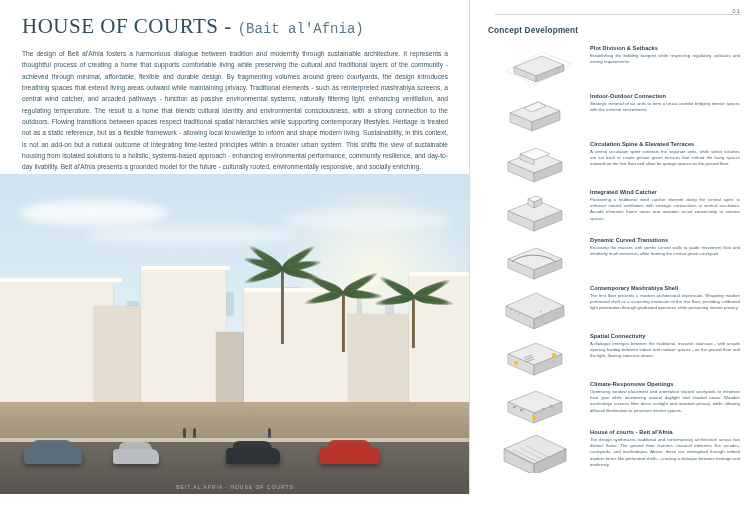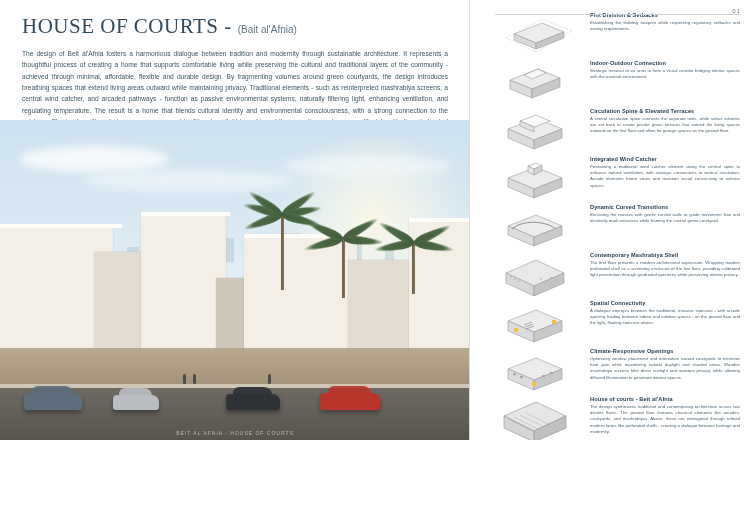--- a/index.html
+++ b/index.html
@@ -8,21 +8,21 @@
     width: 750px; height: 530px;
     background: #ffffff;
     font-family: "Liberation Sans", sans-serif;
     overflow: hidden;
     position: relative;
   }
   .board { position: relative; width: 750px; height: 530px; display: flex; }
 
   
   .left {
-    width: 470px; height: 440px;
+    width: 470px; height: 494px;
     position: relative;
     background: #ffffff;
     padding: 0;
   }
   .title-row {
     padding: 14px 18px 0 22px;
     display: flex; align-items: baseline; gap: 6px;
     white-space: nowrap;
   }
   .title-main {
@@ -30,23 +30,23 @@
     letter-spacing: 0.5px;
     color: #2f4a5c;
     font-family: "Liberation Serif", serif;
   }
   .title-ar {
     font-size: 20px;
     color: #2f4a5c;
     font-family: "DejaVu Sans", sans-serif;
   }
   .title-sub {
-    font-size: 10px;
+    font-size: 14px;
     color: #5d7684;
-    font-family: Liberation Sans, sans-serif;
+    font-family: Liberation Mono, monospace;
   }
   .blurb {
     margin: 9px 22px 0 22px;
     font-size: 6.6px;
     line-height: 1.72;
     text-align: justify;
     color: #3c5665;
     font-family: "Liberation Sans", sans-serif;
   }
 
@@ -275,20 +275,21 @@
       <div class="watermark">BEIT AL'AFNIA  -  HOUSE OF COURTS</div>
     </div>
 
     <div class="left-divider"></div>
   </section>
 
   <section class="right">
     <div class="page-num">01</div>
     <div class="page-rule"></div>
 
+    <div class="section-title">Concept Development</div>
 
     <div class="concept-list">
 
       <div class="concept-row">
         <div class="axo">
           <svg viewBox="0 0 104 46">
             <g fill="#ececec" stroke="#9a9a9a" stroke-width=".6">
               <path d="M34 24 L62 13 L84 22 L56 33 Z"></path>
               <path d="M34 24 L34 30 L56 39 L56 33 Z" fill="#dadada"></path>
               <path d="M56 33 L84 22 L84 28 L56 39 Z" fill="#c7c7c7"></path>

